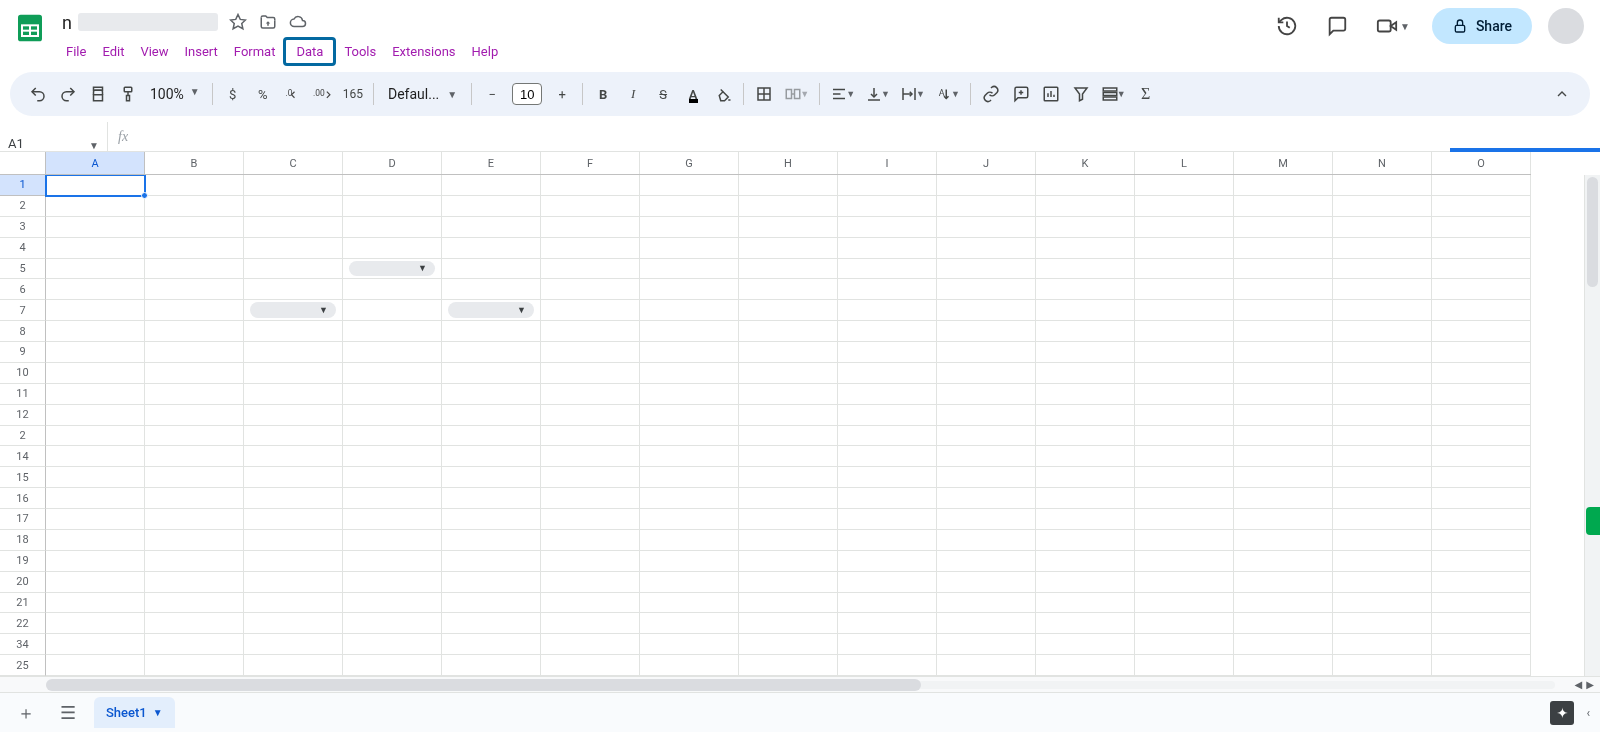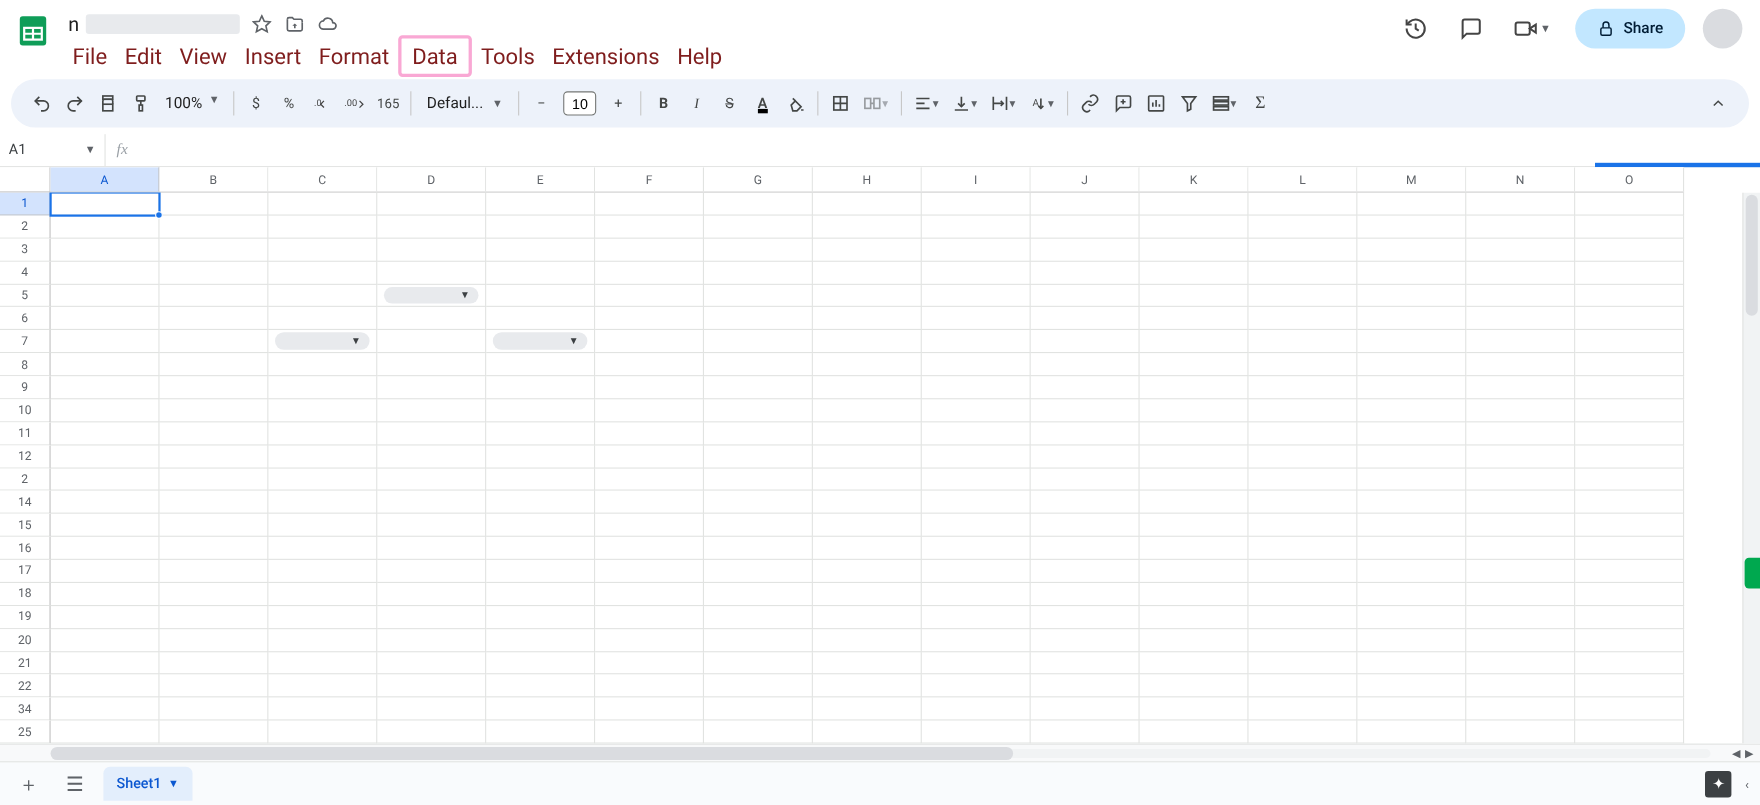--- a/index.html
+++ b/index.html
@@ -9,22 +9,22 @@
   .titlebar{display:flex;align-items:flex-start;padding:8px 10px 0 10px;gap:8px}
   .logo{width:40px;height:40px;display:flex;align-items:center;justify-content:center;flex:0 0 auto}
   .logo svg{width:32px;height:32px}
   .titlegroup{display:flex;flex-direction:column;flex:1;min-width:0}
   .titlerow{display:flex;align-items:center;gap:10px;height:28px}
   .doctitle{font-size:18px;color:#1f1f1f;padding:2px 4px;border-radius:4px}
   .doctitle-mask{width:140px;height:18px;background:#e8eaed;border-radius:3px;margin-left:2px}
   .title-doc-wrap{display:flex;align-items:center}
   .title-ico{width:20px;height:20px;color:#5f6368;display:flex;align-items:center;justify-content:center;cursor:pointer}
   .menubar{display:flex;align-items:center;height:30px;gap:0}
-  .menuitem{padding:4px 8px;font-size:20px;color:#7f1d1d;border-radius:4px;cursor:pointer}
-  .menu-highlight{border:3px solid #f9a8d4;box-sizing:border-box;padding:4px 10px;margin:-2px 0}
+  .menuitem{padding:4px 8px;font-size:13px;color:#a21caf;border-radius:4px;cursor:pointer}
+  .menu-highlight{border:3px solid #0369a1;box-sizing:border-box;padding:4px 10px;margin:-2px 0}
   .right-actions{display:flex;align-items:center;gap:16px;margin-left:auto;padding-right:6px}
   .ico-btn{color:#444;display:flex;align-items:center;justify-content:center;cursor:pointer;padding:6px;border-radius:50%}
   .share-btn{display:flex;align-items:center;gap:8px;background:#c2e7ff;color:#001d35;font-weight:500;font-size:14px;padding:10px 20px;border-radius:40px;cursor:pointer}
   .avatar{width:36px;height:36px;border-radius:50%;background:#dadce0}
   .video-grp{display:flex;align-items:center;gap:2px}
   .video-grp .chev{font-size:10px;color:#5f6368}
 
   
   .toolbar-wrap{padding:6px 10px 0 10px}
   .toolbar{display:flex;align-items:center;background:#edf2fa;border-radius:24px;height:44px;padding:0 14px;gap:2px;position:relative}
@@ -37,21 +37,21 @@
   .fs-group{display:flex;align-items:center;gap:6px}
   .fs-input{width:30px;height:22px;border:1px solid #747775;border-radius:4px;text-align:center;font-size:13px;background:#fff}
   .tb-right-collapse{margin-left:auto}
   .combo{display:flex;align-items:center}
   .combo .chev{font-size:9px;color:#5f6368;margin-left:-2px}
   .textcolor-a{font-weight:600;position:relative}
   .color-underline{position:absolute;left:0;right:0;bottom:-1px;height:4px}
 
   
   .fxbar{display:flex;align-items:center;height:30px;border-bottom:1px solid #e1e3e1;margin-top:6px}
-  .namebox{width:96px;display:flex;align-items:center;padding:0 8px;color:#3c4043;font-size:13px;gap:6px;border-right:1px solid #e1e3e1;height:100%}
+  .namebox{width:108px;display:flex;align-items:flex-end;padding:0 8px;color:#3c4043;font-size:13px;gap:6px;border-right:1px solid #e1e3e1;height:100%}
   .namebox .chev{margin-left:auto;font-size:10px;color:#5f6368}
   .fx{padding:0 10px;color:#9aa0a6;display:flex;align-items:center;font-style:italic;font-family:serif}
   .loadbar{margin-left:auto;width:150px;height:4px;background:#1a73e8;align-self:flex-end;margin-bottom:-1px;margin-right:0}
 
   
   .grid-area{flex:1;position:relative;overflow:hidden;display:flex;flex-direction:column}
   .grid-inner{flex:1;display:flex;overflow:hidden}
   .corner{width:46px;height:23px;background:#fff;border-right:1px solid #c0c0c0;border-bottom:1px solid #c0c0c0;flex:0 0 auto}
   .colhdrs{display:flex;height:23px;border-bottom:1px solid #c0c0c0;background:#fff}
   .colhdr{width:99px;border-right:1px solid #e1e3e1;display:flex;align-items:center;justify-content:center;font-size:11px;color:#5f6368;background:#fff}

